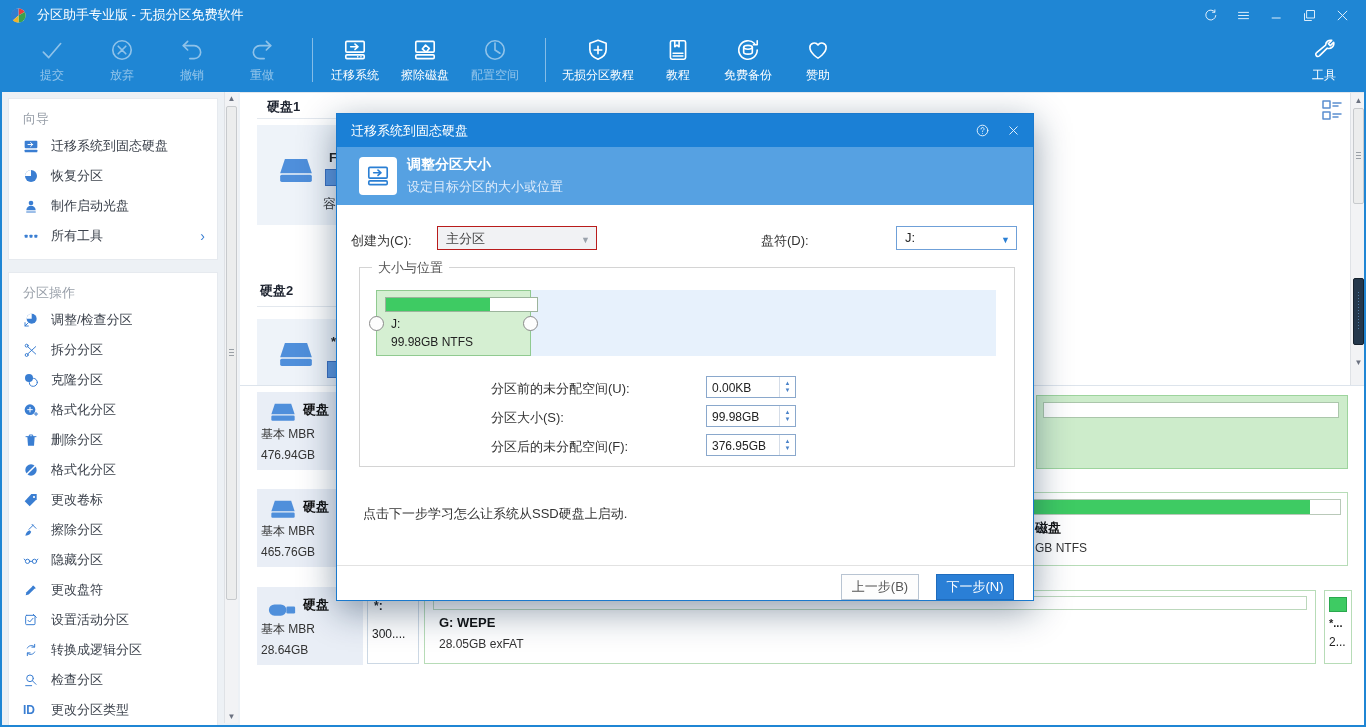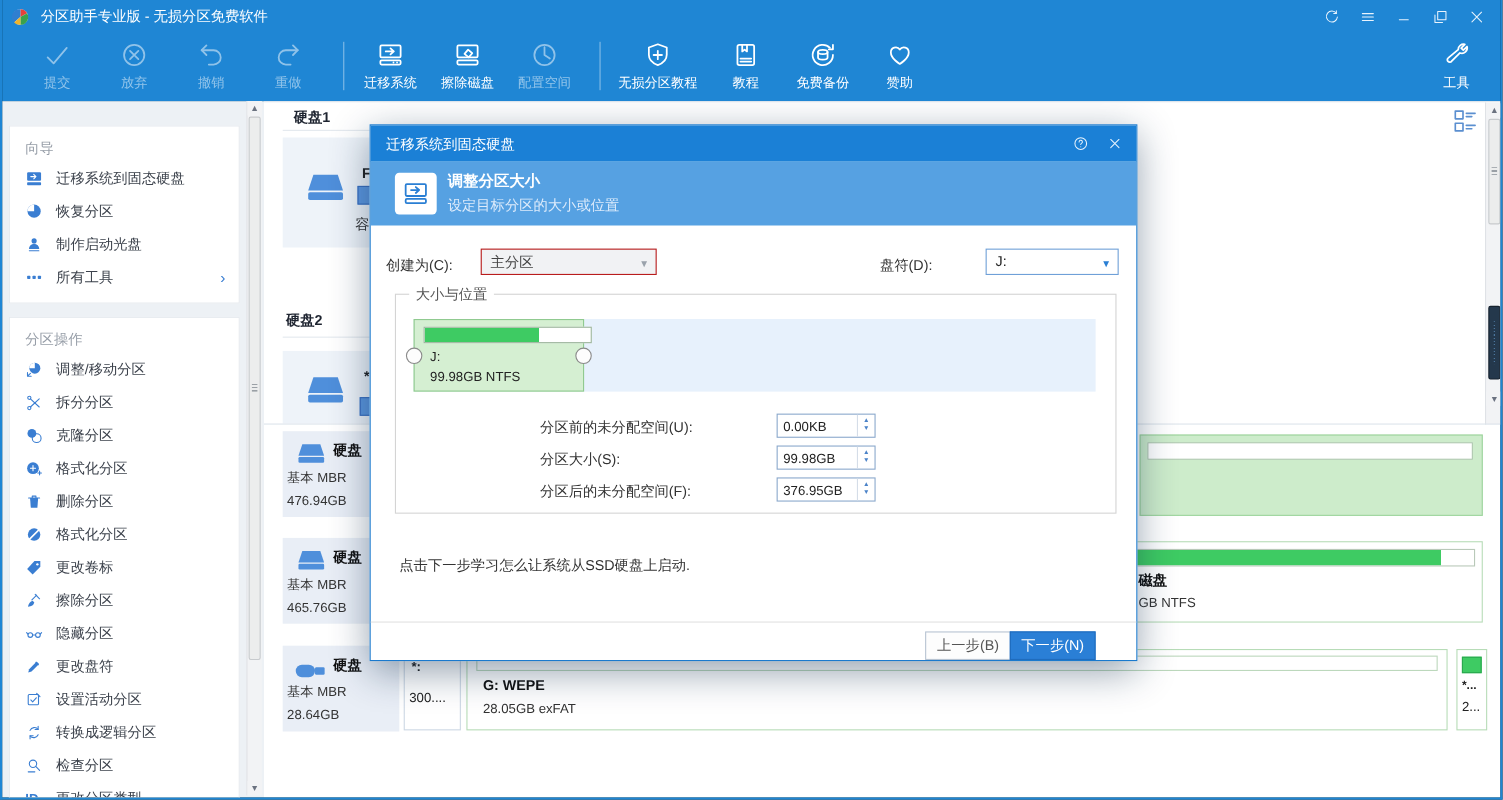--- a/index.html
+++ b/index.html
@@ -22,21 +22,21 @@
     display:flex;align-items:flex-start;padding-left:24px;color:#fff;}
   .tb-item{display:flex;flex-direction:column;align-items:center;min-width:52px;
     margin-right:18px;padding-top:7px;cursor:pointer;}
   .tb-item .ico{width:26px;height:26px;}
   .tb-item .lbl{font-size:12px;margin-top:4px;white-space:nowrap;}
   .tb-item.off{opacity:.5;cursor:default;}
   .tb-sep{width:1px;height:44px;background:rgba(255,255,255,.45);margin:8px 16px 0 6px;}
   .tb-tools{margin-left:auto;margin-right:14px;}
   
   .sidebar{position:absolute;left:0;top:92px;width:238px;bottom:0;background:#edf1f5;
-    overflow:hidden;padding:22px 22px 0 6px;}
+    overflow:hidden;padding:6px 22px 0 6px;}
   .sec{background:#fff;border:1px solid #e6eaef;margin-bottom:12px;padding:8px 8px 8px 14px;}
   .sec-title{color:#979ea8;font-size:13px;height:24px;line-height:24px;}
   .side-item{display:flex;align-items:center;height:30px;font-size:13px;color:#3c424c;cursor:pointer;}
   .side-item .ico{width:16px;height:16px;color:#3a7ed2;margin-right:12px;flex:0 0 16px;}
   .side-item .idtxt{width:16px;margin-right:12px;color:#3a7ed2;font-weight:bold;font-size:12px;}
   .side-item .chev{margin-left:auto;color:#3a7ed2;font-size:14px;padding-right:4px;}
   
   .sb-track{background:#f2f3f5;border-left:1px solid #dfe2e6;}
   .sb-arrow{position:absolute;left:0;width:100%;height:13px;color:#6b7280;font-size:8px;
     text-align:center;line-height:13px;background:#f2f3f5;cursor:pointer;}
@@ -304,21 +304,21 @@
       <div class="sec">
         <div class="sec-title">分区操作</div>
         <div class="side-item">
           <span class="ico">
             <svg viewBox="0 0 24 24">
               <circle cx="13" cy="10" r="7.5" fill="currentColor" stroke="none"></circle>
               <path d="M13 10V2.5A7.5 7.5 0 0 0 5.5 10z" fill="#fff" stroke="none"></path>
               <path d="M3 21l4-4M8 21H3v-5"></path>
             </svg>
           </span>
-          <span>调整/移动分区</span>
+          <span>调整/检查分区</span>
         </div>
         <div class="side-item">
           <span class="ico">
             <svg viewBox="0 0 24 24">
               <path d="M7 7l12 11M19 7 7 18"></path>
               <circle cx="5.5" cy="5.5" r="2.2"></circle>
               <circle cx="5.5" cy="19.5" r="2.2"></circle>
             </svg>
           </span>
           <span>拆分分区</span>
@@ -591,21 +591,21 @@
         </span>
         <span class="a" style="left:70px;top:9px;font-size:14px;font-weight:bold;">调整分区大小</span>
         <span class="a" style="left:70px;top:31px;font-size:13px;color:#ddebfb;">设定目标分区的大小或位置</span>
       </div>
 
       <span class="a fld-label" style="left:14px;top:118px;width:84px;">创建为(C):</span>
       <div class="dd" style="left:100px;top:112px;width:160px;">
         <span>主分区</span>
         <span class="arr">▼</span>
       </div>
-      <span class="a fld-label" style="left:463px;top:118px;width:66px;">盘符(D):</span>
+      <span class="a fld-label" style="left:424px;top:118px;width:66px;">盘符(D):</span>
       <div class="dd on" style="left:559px;top:112px;width:121px;">
         <span>J:</span>
         <span class="arr">▼</span>
       </div>
 
       <div class="gb" style="left:22px;top:153px;width:656px;height:200px;">
         <span class="gb-legend">大小与位置</span>
         <div class="a" style="left:16px;top:22px;width:620px;height:66px;background:#e7f1fc;">
           <div class="a" id="dlg-part" style="left: 0px; top: 0px; height: 66px; background: rgb(213, 239, 210); border: 1px solid rgb(144, 202, 144); width: 155px;">
             <div class="usage a" style="left:8px;top:6px;right:8px;height:15px;border-color:#9cb49c;">
@@ -641,16 +641,16 @@
         <span class="btns">
             <span>▲</span>
             <span>▼</span>
           </span>
       </div>
 
       <span class="a" style="left:26px;top:391px;font-size:13px;color:#333;">点击下一步学习怎么让系统从SSD硬盘上启动.</span>
 
       <div class="a" style="left:0;top:451px;width:100%;height:1px;background:#e2e2e2;"></div>
       <div class="btn ghost" style="left:504px;top:460px;">上一步(B)</div>
-      <div class="btn primary" style="left:581px;top:460px;">下一步(N)</div>
+      <div class="btn primary" style="left:599px;top:460px;">下一步(N)</div>
     </div>
   </div>
 </div>
 
 </body></html>

